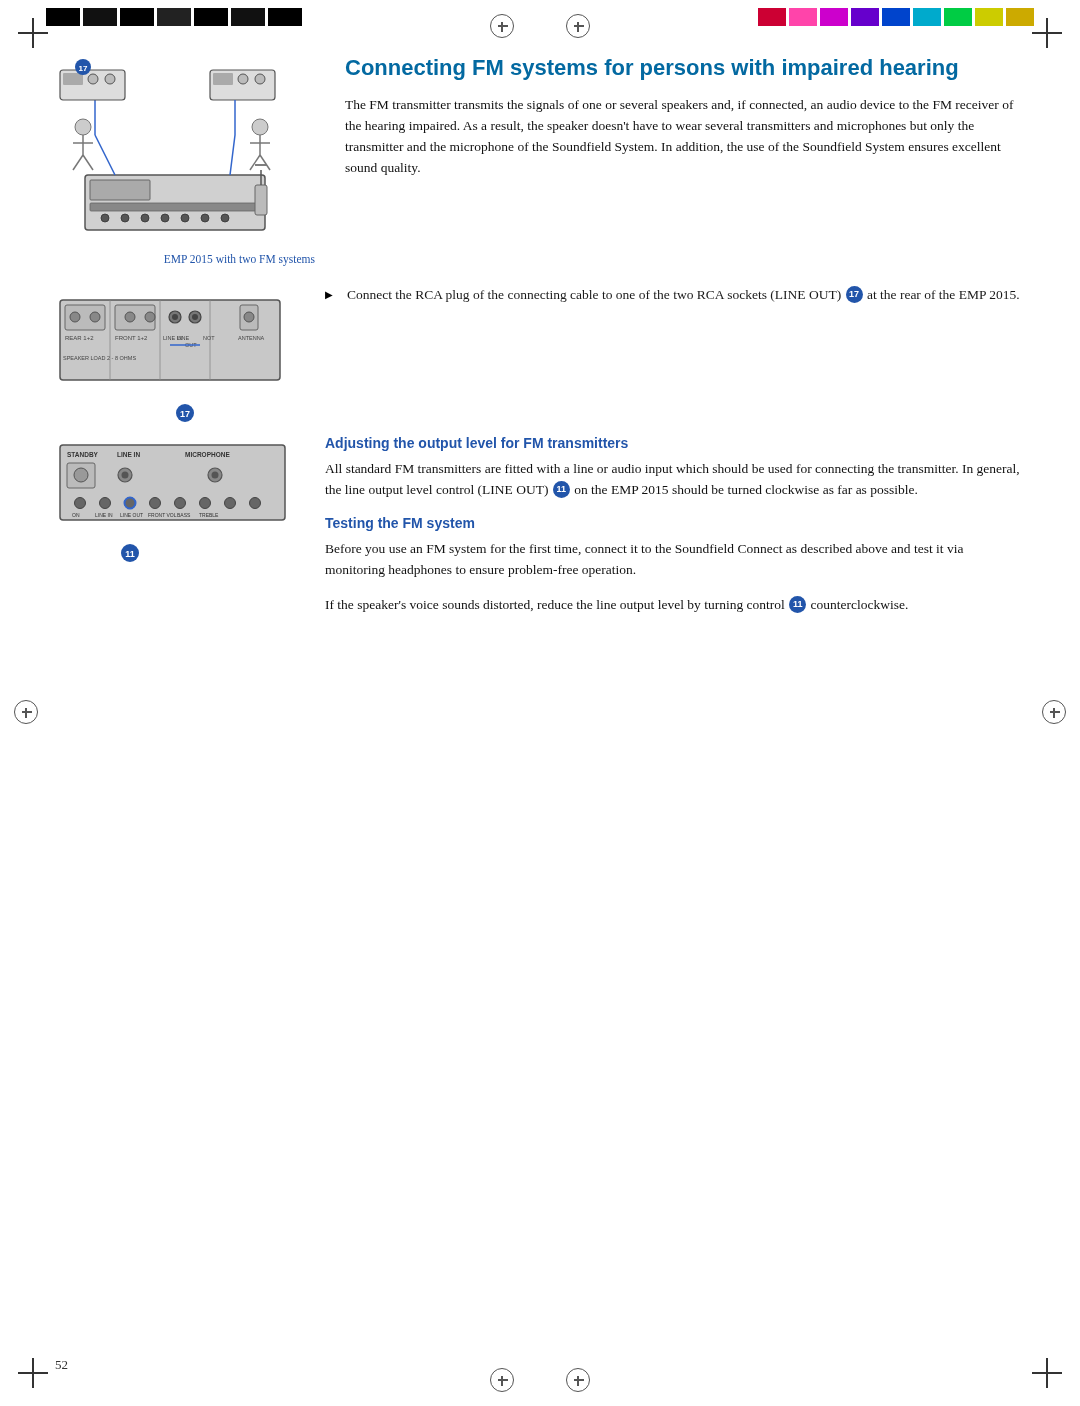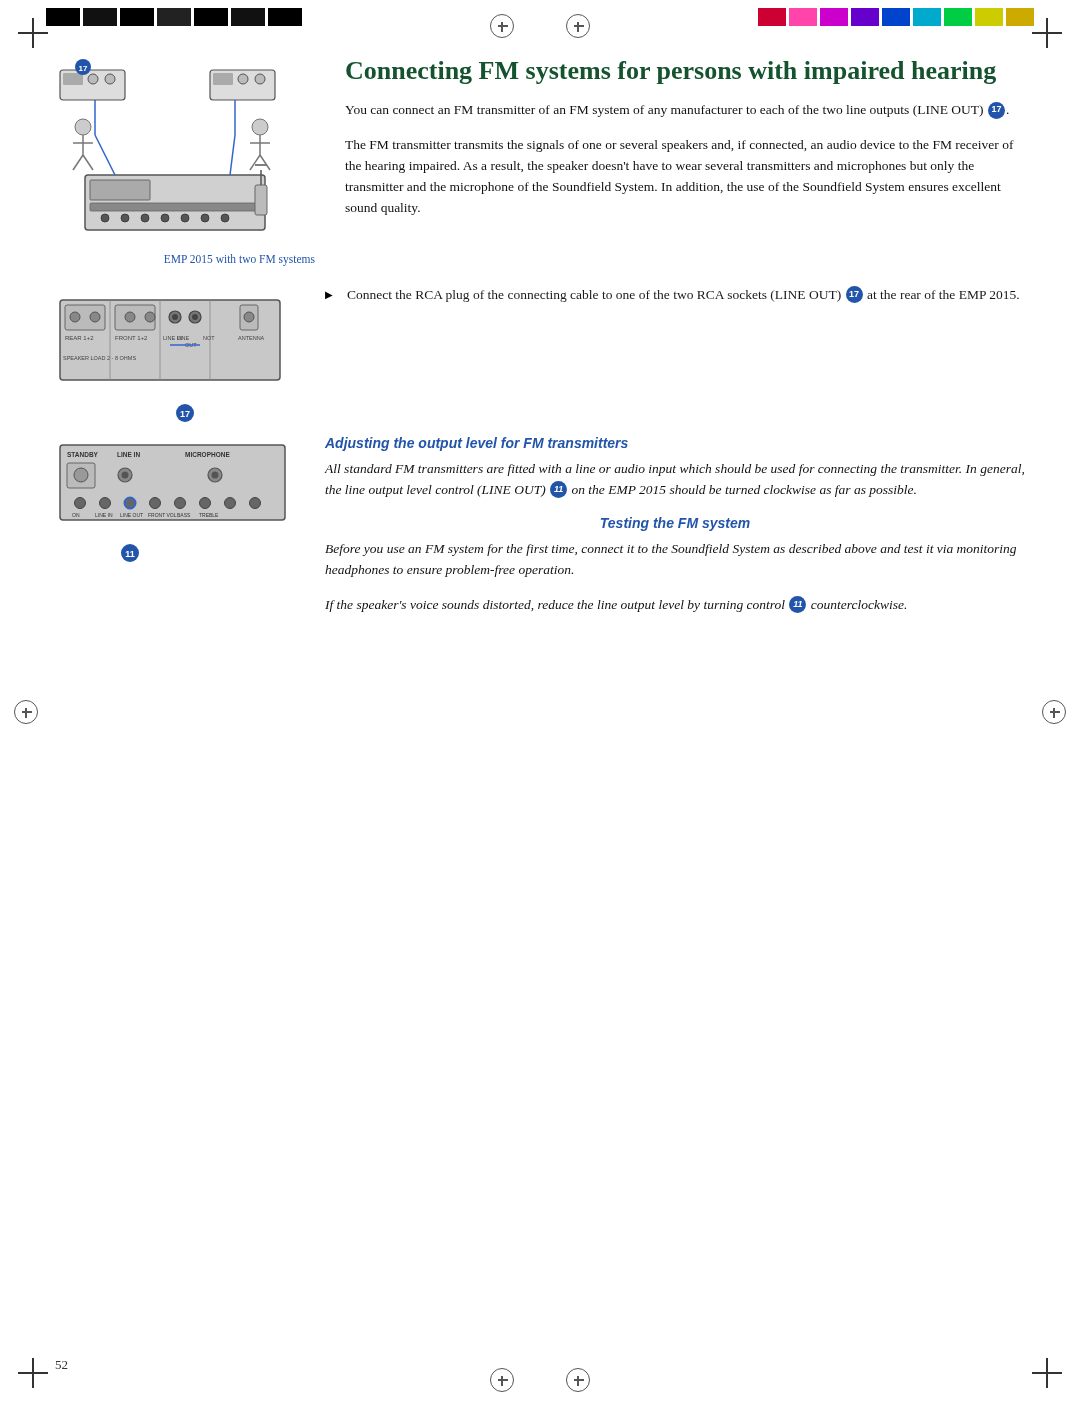--- a/index.html
+++ b/index.html
@@ -96,26 +96,26 @@
 
     .diagram-caption {
       font-size: 11.5px;
       color: #2255aa;
       text-align: right;
       margin-top: 4px;
     }
 
     
     .main-heading {
-      font-size: 26px;
+      font-size: 22px;
       font-weight: bold;
-      font-family: Liberation Serif, serif;
+      font-family: Liberation Sans, sans-serif;
       margin-bottom: 14px;
       line-height: 1.2;
-      color: #14532d;
+      color: #0369a1;
     }
 
     .body-text {
       font-size: 13.5px;
       line-height: 1.55;
       margin-bottom: 14px;
       color: #111;
     }
 
     
@@ -297,24 +297,20 @@
 
           <circle cx="28" cy="12" r="8" fill="#2255aa"></circle>
           <text x="28" y="16" text-anchor="middle" fill="white" font-size="8" font-family="Arial" font-weight="bold">17</text>
         </svg>
       </div>
       <div class="diagram-caption">EMP 2015 with two FM systems</div>
     </div>
 
     <div class="right-col">
       <h1 class="main-heading">Connecting FM systems for persons with impaired hearing</h1>
-      <p class="body-text">
-        <span>You can connect an FM transmitter of an FM system of any manufacturer to each of the two line outputs (LINE OUT)</span>
-        <span class="num-badge">17</span>.
-      </p>
       <p class="body-text">The FM transmitter transmits the signals of one or several speakers and, if connected, an audio device to the FM receiver of the hearing impaired. As a result, the speaker doesn't have to wear several transmitters and microphones but only the transmitter and the microphone of the Soundfield System. In addition, the use of the Soundfield System ensures excellent sound quality.</p>
     </div>
 
   </div>
 
   <div class="middle-section">
 
     <div class="diagram-2">
       <svg viewBox="0 0 240 140" width="240" height="140">
 
@@ -404,29 +400,29 @@
         <text x="122" y="82" fill="#333" font-size="5" font-family="Arial">BASS</text>
         <text x="144" y="82" fill="#333" font-size="5" font-family="Arial">TREBLE</text>
 
         <circle cx="75" cy="68" r="5.5" fill="none" stroke="#3366cc" stroke-width="2"></circle>
 
         <circle cx="75" cy="118" r="9" fill="#2255aa"></circle>
         <text x="75" y="122" text-anchor="middle" fill="white" font-size="9" font-family="Arial" font-weight="bold">11</text>
       </svg>
     </div>
 
-    <div style="flex:1;font-style:italic;">
+    <div style="flex:1;">
       <p class="subheading">Adjusting the output level for FM transmitters</p>
       <p class="body-text">
         <span>All standard FM transmitters are fitted with a line or audio input which should be used for connecting the transmitter. In general, the line output level control (LINE OUT)</span>
         <span class="num-badge">11</span>
         <span>on the EMP 2015 should be turned clockwise as far as possible.</span>
       </p>
-      <p class="subheading" style="margin-top:12px;text-align:center;">Testing the FM system</p>
-      <p class="body-text">Before you use an FM system for the first time, connect it to the Soundfield System as described above and test it via monitoring headphones to ensure problem-free operation.</p>
+      <p class="subheading" style="margin-top:12px;">Testing the FM system</p>
+      <p class="body-text">Before you use an FM system for the first time, connect it to the Soundfield Connect as described above and test it via monitoring headphones to ensure problem-free operation.</p>
       <p class="body-text">
         <span>If the speaker's voice sounds distorted, reduce the line output level by turning control</span>
         <span class="num-badge">11</span>
         <span>counterclockwise.</span>
       </p>
     </div>
 
   </div>
 
 </div>

